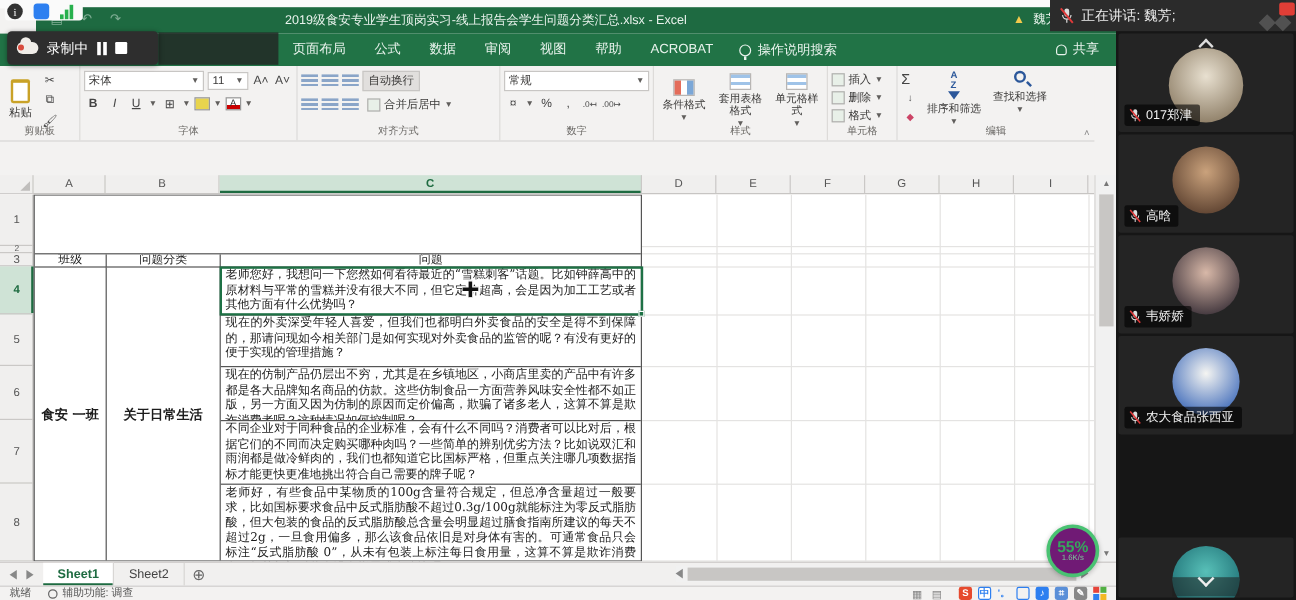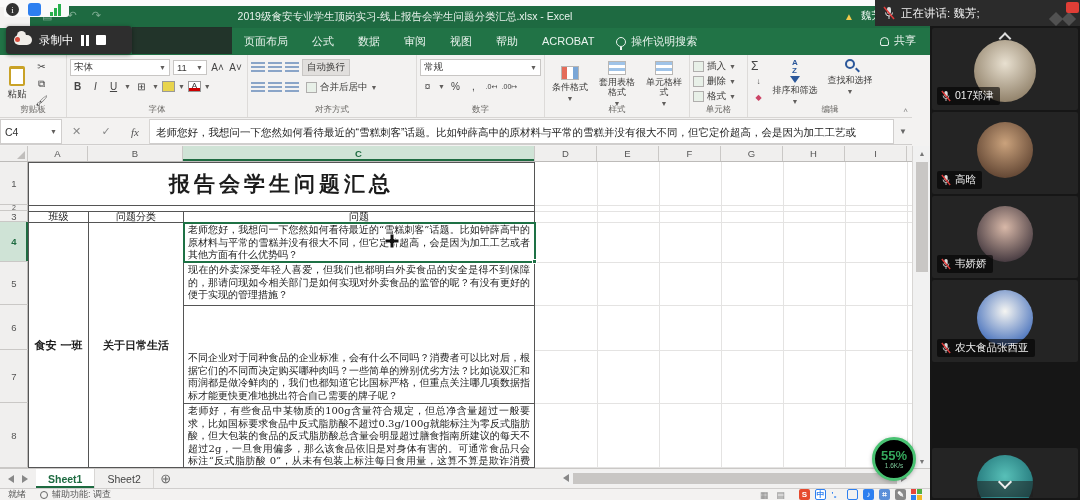--- a/index.html
+++ b/index.html
@@ -15,21 +15,21 @@
   .tb-title { position:absolute; left:0; right:150px; top:4px; text-align:center; font-size:10.5px; color:#e8f2ec; white-space:nowrap; overflow:hidden; }
   .tb-right { position:absolute; right:6px; top:3px; display:flex; align-items:center; gap:7px; font-size:10.5px; color:#eaf4ee; }
   .warn { color:#f2c94c; font-size:10px; }
   .tb-ico { width:14px; height:12px; background:rgba(255,255,255,.25); border-radius:2px; }
 
   #tabrow { position:absolute; left:0; top:28px; width:930px; height:27px; background:#217346; display:flex; align-items:center; color:#e9f3ed; font-size:11px; }
   #tabrow .tab { padding:0 12px; line-height:27px; cursor:default; }
   #tabrow .search { display:flex; align-items:center; gap:5px; margin-left:10px; }
   .bulb { width:10px; height:10px; border:1.5px solid #e9f3ed; border-radius:50%; position:relative; }
   .bulb:after { content:""; position:absolute; left:3px; top:9px; width:2px; height:3px; background:#e9f3ed; }
-  .share { position:absolute; right:14px; top:0; line-height:27px; display:flex; gap:5px; align-items:center;font-family:Liberation Mono, monospace; }
+  .share { position:absolute; right:14px; top:0; line-height:27px; display:flex; gap:5px; align-items:center; }
   .person-ico { width:9px; height:9px; border:1.5px solid #e9f3ed; border-radius:50% 50% 2px 2px; }
 
   #ribbon { position:absolute; left:0; top:55px; width:912px; height:63px; display:flex; background:#f3f2f1; border-bottom:1px solid #d8d6d4; }
   .rgroup { position:relative; height:100%; border-right:1px solid #dddbd9; padding:4px 3px 13px; }
   .rgroup .glabel { position:absolute; bottom:1px; left:0; right:0; text-align:center; font-size:8.5px; color:#6a6865; }
   .rrow { display:flex; align-items:center; gap:3px; margin-bottom:3px; }
   .smalltxt { font-size:9.5px; color:#3b3a39; }
   .combo { background:#fff; border:1px solid #c8c6c4; font-size:9.5px; color:#3b3a39; padding:1px 3px; display:flex; justify-content:space-between; align-items:center; }
   .dd { font-size:7px; color:#605e5c; }
   .btn-ico { width:15px; height:15px; display:flex; align-items:center; justify-content:center; font-size:10px; color:#444; }
@@ -137,21 +137,21 @@
   #closebtn { position:absolute; right:1px; top:2px; width:13px; height:11px; background:#e03e36; border-radius:2px; z-index:31; }
 
   #chatpill { position:absolute; left:8px; top:411px; width:112px; height:36px; background:rgba(28,28,28,.88); border-radius:7px; display:flex; align-items:center; gap:6px; padding:0 8px; z-index:25; color:#a8a8a8; }
   .smiley { width:14px; height:14px; border:1.5px solid #a8a8a8; border-radius:50%; position:relative; flex:none; }
   .smiley:before { content:""; position:absolute; left:2.5px; top:3px; width:2px; height:2px; background:#a8a8a8; border-radius:50%; box-shadow:5px 0 0 #a8a8a8; }
   .smiley:after { content:""; position:absolute; left:3px; bottom:2.5px; width:5px; height:2.5px; border-bottom:1.5px solid #a8a8a8; border-radius:0 0 5px 5px; }
   .chat-ph { font-size:10.5px; white-space:nowrap; overflow:hidden; }
   .chat-div { width:1px; height:16px; background:#555; margin-left:auto; }
   .chev-l { width:6px; height:6px; border-left:2px solid #bbb; border-bottom:2px solid #bbb; transform:rotate(45deg); flex:none; }
 
-  #ball { position:absolute; left:872px; top:437px; width:44px; height:44px; border-radius:50%; background:#000000; border:3px solid #49c272; z-index:25; display:flex; flex-direction:column; align-items:center; justify-content:center; box-shadow:0 1px 4px rgba(0,0,0,.25); }
+  #ball { position:absolute; left:872px; top:437px; width:44px; height:44px; border-radius:50%; background:#701a75; border:3px solid #49c272; z-index:25; display:flex; flex-direction:column; align-items:center; justify-content:center; box-shadow:0 1px 4px rgba(0,0,0,.25); }
   .ball-pct { color:#35a85c; font-size:13px; font-weight:bold; line-height:13px; }
   .ball-sub { color:#7cc89a; font-size:6.5px; line-height:7px; }
 
   
   #sidebar { position:absolute; left:930px; top:0; width:150px; height:500px; background:#161616; }
   .tile { position:absolute; left:2px; width:146px; background:#242424; border-radius:2px; overflow:hidden; }
   .avatar { position:absolute; left:50%; top:46%; transform:translate(-50%,-50%); width:56px; height:56px; border-radius:50%; }
   .nametag { position:absolute; left:5px; bottom:5px; background:rgba(0,0,0,.6); border-radius:2px; padding:2px 6px 2px 4px; display:flex; align-items:center; gap:4px; color:#f0f0f0; font-size:10.5px; max-width:130px; white-space:nowrap; overflow:hidden; }
   .chev-up { position:absolute; left:50%; top:6px; transform:translateX(-50%); width:9px; height:9px; border-left:2.5px solid #ddd; border-top:2.5px solid #ddd; transform:translateX(-50%) rotate(45deg); }
   .chev-dn-av { position:absolute; left:50%; top:50%; transform:translate(-50%,-60%) rotate(-45deg); width:10px; height:10px; border-left:2.5px solid #eee; border-bottom:2.5px solid #eee; }
@@ -334,33 +334,20 @@
             <span class="mag"></span>
             <span style="margin-top:4px">查找和选择</span>
               <span class="dd">▼</span>
           </div>
         </div>
         <div class="glabel">编辑</div>
         <span class="collapse">˄</span>
       </div>
     </div>
 
-    <div id="formula">
-      <div class="namebox">
-          <span>C4</span>
-          <span class="dd">▼</span>
-        </div>
-      <div class="fx-area">
-        <span>✕</span>
-        <span>✓</span>
-        <span class="fx">fx</span>
-      </div>
-      <div class="fbar">老师您好，我想问一下您然如何看待最近的“雪糕刺客”话题。比如钟薛高中的原材料与平常的雪糕并没有很大不同，但它定价超高，会是因为加工工艺或</div>
-      <div class="fbar-dd">▼</div>
-    </div>
 
     <div id="colheads">
       <div class="ch corner"></div>
       <div class="ch" style="width:60px">A</div>
       <div class="ch" style="width:95px">B</div>
       <div class="ch sel" style="width:352px">C</div>
       <div class="ch" style="width:62px">D</div>
       <div class="ch" style="width:62px">E</div>
       <div class="ch" style="width:62px">F</div>
       <div class="ch" style="width:62px">G</div>
@@ -389,29 +376,29 @@
         <div class="rn" style="top:43px;height:6px;font-size:7px">2</div>
         <div class="rn" style="top:49px;height:11px">3</div>
         <div class="rn sel" style="top:60px;height:40px">4</div>
         <div class="rn" style="top:100px;height:43px">5</div>
         <div class="rn" style="top:143px;height:45px">6</div>
         <div class="rn" style="top:188px;height:53px">7</div>
         <div class="rn" style="top:241px;height:65px">8</div>
       </div>
 
       <div id="sheettable">
-        <div class="tcell t-title">报告会学生问题汇总</div>
         <div class="tcell t-gap"></div>
         <div class="tcell th" style="left:0;width:60px">班级</div>
         <div class="tcell th" style="left:60px;width:95px">问题分类</div>
         <div class="tcell th" style="left:155px;width:350px;border-right:none">问题</div>
         <div class="tcell t-class">食安 一班</div>
         <div class="tcell t-cat">关于日常生活</div>
         <div class="tcell q" style="top:60px;height:40px">老师您好，我想问一下您然如何看待最近的“雪糕刺客”话题。比如钟薛高中的原材料与平常的雪糕并没有很大不同，但它定价超高，会是因为加工工艺或者其他方面有什么优势吗？</div>
         <div class="tcell q" style="top:100px;height:43px">现在的外卖深受年轻人喜爱，但我们也都明白外卖食品的安全是得不到保障的，那请问现如今相关部门是如何实现对外卖食品的监管的呢？有没有更好的便于实现的管理措施？</div>
+        <div class="tcell q" style="top:143px;height:45px">现在的仿制产品仍层出不穷，尤其是在乡镇地区，小商店里卖的产品中有许多都是各大品牌知名商品的仿款。这些仿制食品一方面营养风味安全性都不如正版，另一方面又因为仿制的原因而定价偏高，欺骗了诸多老人，这算不算是欺诈消费者呢？这种情况如何控制呢？</div>
         <div class="tcell q" style="top:188px;height:53px">不同企业对于同种食品的企业标准，会有什么不同吗？消费者可以比对后，根据它们的不同而决定购买哪种肉吗？一些简单的辨别优劣方法？比如说双汇和雨润都是做冷鲜肉的，我们也都知道它比国标严格，但重点关注哪几项数据指标才能更快更准地挑出符合自己需要的牌子呢？</div>
         <div class="tcell q" style="top:241px;height:65px;border-bottom:none">老师好，有些食品中某物质的100g含量符合规定，但总净含量超过一般要求，比如国标要求食品中反式脂肪酸不超过0.3g/100g就能标注为零反式脂肪酸，但大包装的食品的反式脂肪酸总含量会明显超过膳食指南所建议的每天不超过2g，一旦食用偏多，那么该食品依旧是对身体有害的。可通常食品只会标注“反式脂肪酸 0”，从未有包装上标注每日食用量，这算不算是欺诈消费者？相关部门对此有没有指示或者建议呢？</div>
       </div>
 
       <div id="selbox">
           <span class="handle"></span>
         </div>
       <svg id="cellcursor" viewBox="0 0 14 14">
         <path d="M5 0h4v5h5v4H9v5H5V9H0V5h5z" fill="#111" stroke="#fff" stroke-width="1"></path>
       </svg>

